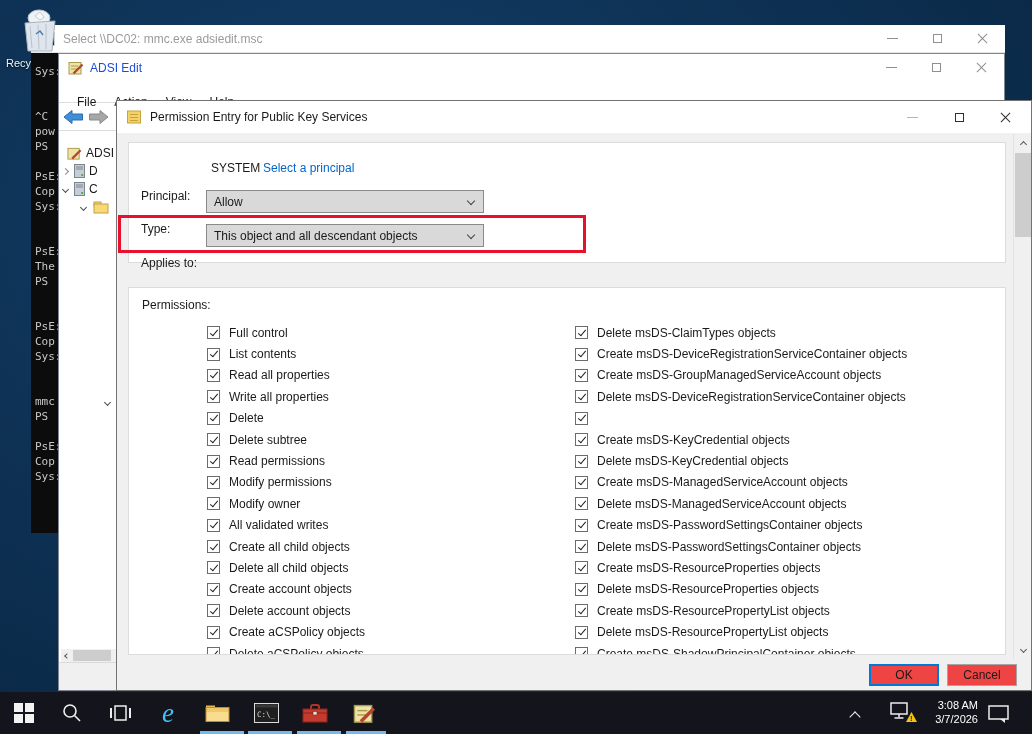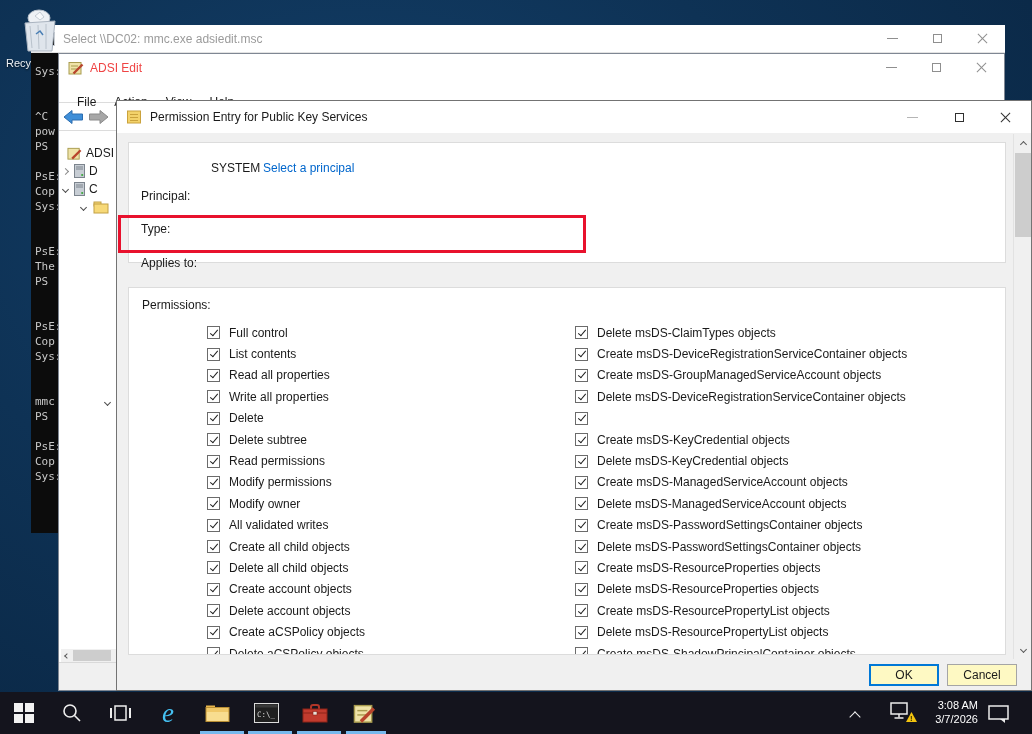--- a/index.html
+++ b/index.html
@@ -23,21 +23,21 @@
   .wc-max-box { width:9px; height:9px; border:1px solid currentColor; }
   .wc-close-x { position:relative; width:13px; height:13px; }
   .wc-close-x i { position:absolute; left:0; top:6px; width:13px; height:1px; background:currentColor; }
   .wc-close-x i:first-child { transform:rotate(45deg); } .wc-close-x i:last-child { transform:rotate(-45deg); }
   .console-body { position:absolute; top:28px; left:0; right:0; bottom:0; background:#0c0c0c; overflow:hidden; padding:11px 0 0 4px; }
   .t-line { height:15px; line-height:15px; font-family:"DejaVu Sans Mono",monospace; font-size:11px; color:#c8c8c8; white-space:pre; overflow:hidden; }
 
   
   .adsi-win { position:absolute; left:58px; top:53px; width:947px; height:638px; z-index:3; background:#ffffff; border:1px solid #7f8793; }
   .adsi-title { position:relative; height:27px; background:#fff; display:flex; align-items:center; }
-  .adsi-title-text { margin-left:6px; color:#ef4444; }
+  .adsi-title-text { margin-left:6px; color:#1d4ed8; }
   .adsi-menu { height:22px; border-bottom:1px solid #dcdcdc; display:flex; align-items:center; padding-left:9px; }
   .menu-item { padding:0 9px; color:#1a1a1a;margin-top:21px; }
   .adsi-toolbar { height:28px; border-bottom:1px solid #dcdcdc; display:flex; align-items:center; padding-left:4px; gap:4px; }
   .tb-sep { width:1px; height:18px; background:#cfcfcf; margin-left:4px; }
   .adsi-tree { position:absolute; left:0; top:78px; bottom:28px; right:0; background:#fff; padding-top:12px; }
   .tree-row { position:relative; height:18px; display:flex; align-items:center; }
   .tree-label { margin-left:4px; }
   .chev { display:inline-block; width:5px; height:5px; border-right:1.4px solid #8a8a8a; border-top:1.4px solid #8a8a8a; }
   .chev-r { transform:rotate(45deg); } .chev-d { transform:rotate(135deg); border-color:#4d4d4d; }
   .tree-scroll-chev { position:absolute; left:46px; top:268px; }
@@ -74,21 +74,21 @@
   .cb { width:13px; height:13px; background:#fff; border:1px solid #6b6b6b; display:flex; align-items:center; justify-content:center; flex:0 0 13px; }
   .check { width:4px; height:8px; border-right:1.7px solid #1e1e1e; border-bottom:1.7px solid #1e1e1e; transform:rotate(40deg); margin-top:-2px; }
   .perm-label { white-space:nowrap; }
 
   .dlg-scroll { position:absolute; left:896px; top:33px; width:18px; height:525px; background:#f0f0f0; border-left:1px solid #e2e2e2; }
   .dlg-scroll .sbtn { position:absolute; left:0; width:18px; height:17px; display:flex; align-items:center; justify-content:center; }
   .schev { width:5px; height:5px; border-right:1.4px solid #5a5a5a; border-top:1.4px solid #5a5a5a; display:inline-block; }
   .schev.up { transform:rotate(-45deg); margin-top:3px; } .schev.down { transform:rotate(135deg); margin-bottom:3px; }
   .dlg-scroll .sthumb { position:absolute; left:1px; top:19px; width:16px; height:84px; background:#cdcdcd; }
 
-  .btn { position:absolute; width:70px; height:22px; background:#fef9c3; border:1px solid #a5a5a5; display:flex; align-items:center; justify-content:center; }
+  .btn { position:absolute; width:70px; height:22px; background:#ef4444; border:1px solid #a5a5a5; display:flex; align-items:center; justify-content:center; }
   .btn.primary { border:2px solid #0078d7; }
 
   
   .taskbar { position:absolute; left:0; bottom:0; width:1032px; height:42px; background:#14141d; z-index:8; }
   .tb-ico { position:absolute; top:7px; width:28px; height:28px; display:flex; align-items:center; justify-content:center; }
   .underline { position:absolute; bottom:0; height:3px; background:#76b9ed; }
   .start-grid { display:grid; grid-template-columns:9px 9px; grid-template-rows:9px 9px; gap:2px; }
   .start-grid i { background:#f2f2f2; }
   .ie-e { font-size:27px; font-style:italic; color:#45c1f2; font-family:"Liberation Serif",serif; line-height:26px; }
   .tray-chev { position:absolute; left:851px; top:713px; width:8px; height:8px; border-left:1.6px solid #f0f0f0; border-top:1.6px solid #f0f0f0; transform:rotate(45deg); z-index:9; }
@@ -263,22 +263,30 @@
           </div>
       </div>
     </div>
 
     <div class="panel panel1">
       <span class="fld-label" style="top:18px;">Principal:</span>
       <span class="fld-value" style="left:82px; top:18px;">SYSTEM</span>
       <span class="fld-value link" style="left:134px; top:18px;">Select a principal</span>
 
       <span class="fld-label" style="top:51px;">Type:</span>
+      <div class="combo" style="left:77px; top:47px;">
+        <span>Allow</span>
+        <span class="cchev"></span>
+      </div>
 
       <span class="fld-label" style="top:85px;">Applies to:</span>
+      <div class="combo" style="left:77px; top:81px;">
+        <span>This object and all descendant objects</span>
+        <span class="cchev"></span>
+      </div>
     </div>
     <div class="red-box"></div>
 
     <div class="panel panel2">
       <span class="perm-title">Permissions:</span>
       <div class="perm-col left">
 
           <div class="perm-row">
             <span class="cb">
               <span class="check"></span>

